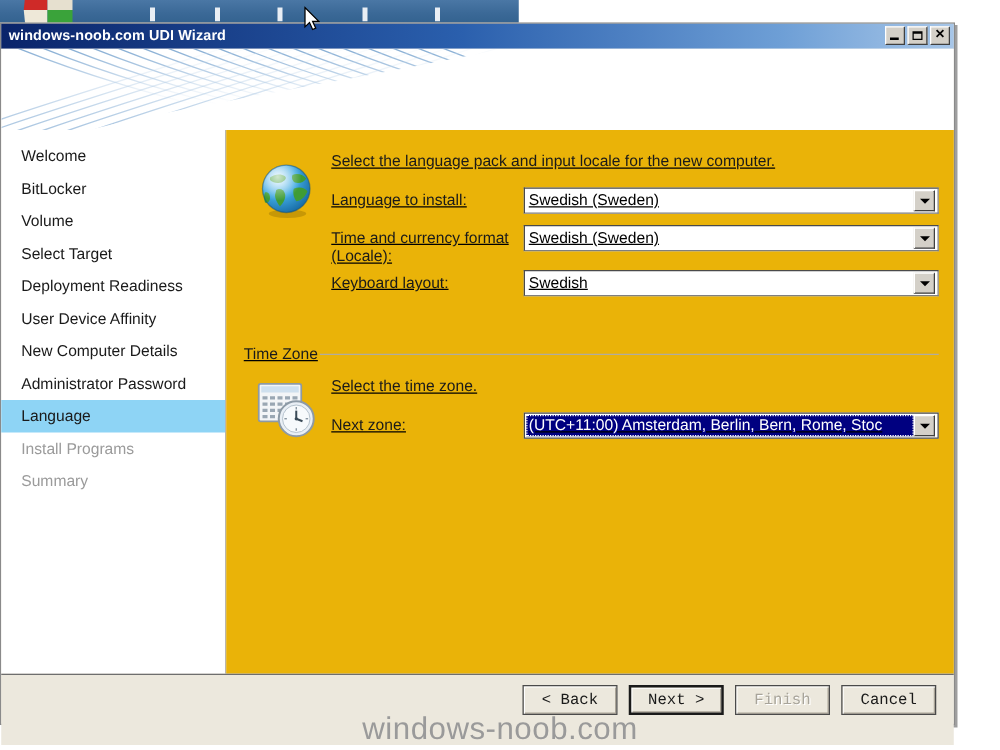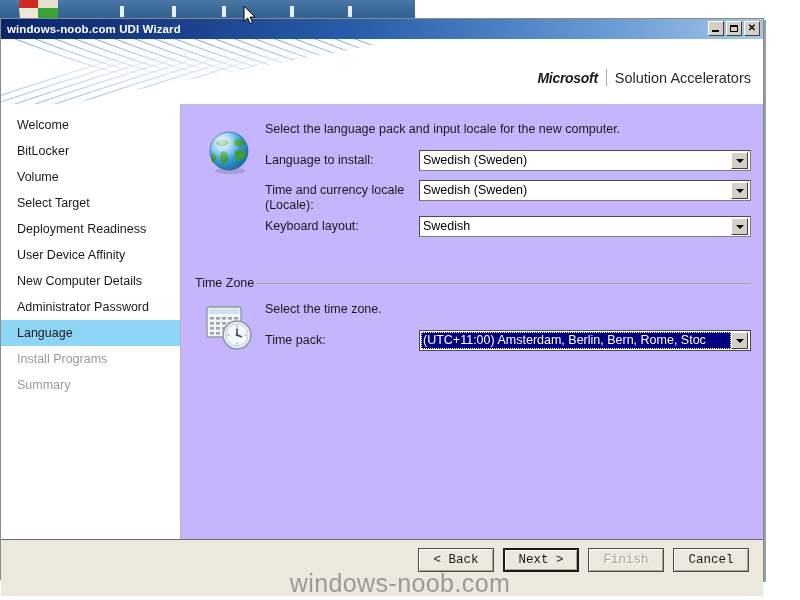--- a/index.html
+++ b/index.html
@@ -169,24 +169,25 @@
   }
   .nav-item.selected {
     background: #8ed4f5;
   }
   .nav-item.disabled {
     color: #9b9b9b;
   }
 
   .content {
     flex: 1;
-    background: #c4b5fd;
+    background: #eab308;
     position: relative;
     padding: 16px 12px 0 14px;
     box-sizing: border-box;
+    text-decoration: underline;
   }
 
   .globe-row {
     display: flex;
     align-items: flex-start;
   }
   .icon-cell {
     width: 70px;
     flex: 0 0 70px;
     display: flex;
@@ -431,25 +432,20 @@
           <path d="M100 70 C 170 45 250 22 340 -8"></path>
           <path d="M120 70 C 190 45 270 22 360 -8"></path>
           <path d="M140 70 C 210 45 290 22 380 -8"></path>
           <path d="M160 70 C 230 45 310 22 400 -8"></path>
           <path d="M180 70 C 250 45 330 22 420 -8"></path>
           <path d="M200 70 C 270 45 350 22 440 -8"></path>
           <path d="M220 70 C 290 45 370 22 460 -8"></path>
           <path d="M240 70 C 310 45 390 22 480 -8"></path>
         </g>
       </svg>
-      <div class="ms-brand">
-        <span class="ms-word">Microsoft</span>
-        <span class="divider"></span>
-        <span class="sa-word">Solution Accelerators</span>
-      </div>
     </div>
 
     <div class="body-split">
 
       <div class="sidebar">
         <div class="nav-item">Welcome</div>
         <div class="nav-item">BitLocker</div>
         <div class="nav-item">Volume</div>
         <div class="nav-item">Select Target</div>
         <div class="nav-item">Deployment Readiness</div>
@@ -497,21 +493,21 @@
               <div class="field-label">Language to install:</div>
               <div class="combo">
                 <div class="combo-text">Swedish (Sweden)</div>
                 <div class="combo-btn">
                     <span class="arrow-down"></span>
                   </div>
               </div>
             </div>
 
             <div class="field-row">
-              <div class="field-label">Time and currency locale (Locale):</div>
+              <div class="field-label">Time and currency format (Locale):</div>
               <div class="combo">
                 <div class="combo-text">Swedish (Sweden)</div>
                 <div class="combo-btn">
                     <span class="arrow-down"></span>
                   </div>
               </div>
             </div>
 
             <div class="field-row" style="margin-top:-6px">
               <div class="field-label">Keyboard layout:</div>
@@ -561,21 +557,21 @@
                   <line x1="40.5" y1="31" x2="42.5" y2="31"></line>
                 </g>
                 <line x1="33" y1="31" x2="33" y2="24.5" stroke="#3a4a57" stroke-width="1.6"></line>
                 <line x1="33" y1="31" x2="38" y2="33" stroke="#3a4a57" stroke-width="1.6"></line>
                 <circle cx="33" cy="31" r="1.3" fill="#3a4a57"></circle>
               </svg>
             </div>
             <div class="fields">
               <p class="intro-text">Select the time zone.</p>
               <div class="field-row" style="margin-top:4px">
-                <div class="field-label">Time pack:</div>
+                <div class="field-label">Next zone:</div>
                 <div class="combo focused">
                   <div class="combo-text">(UTC+11:00) Amsterdam, Berlin, Bern, Rome, Stoc</div>
                   <div class="combo-btn">
                       <span class="arrow-down"></span>
                     </div>
                 </div>
               </div>
             </div>
           </div>
         </div>

